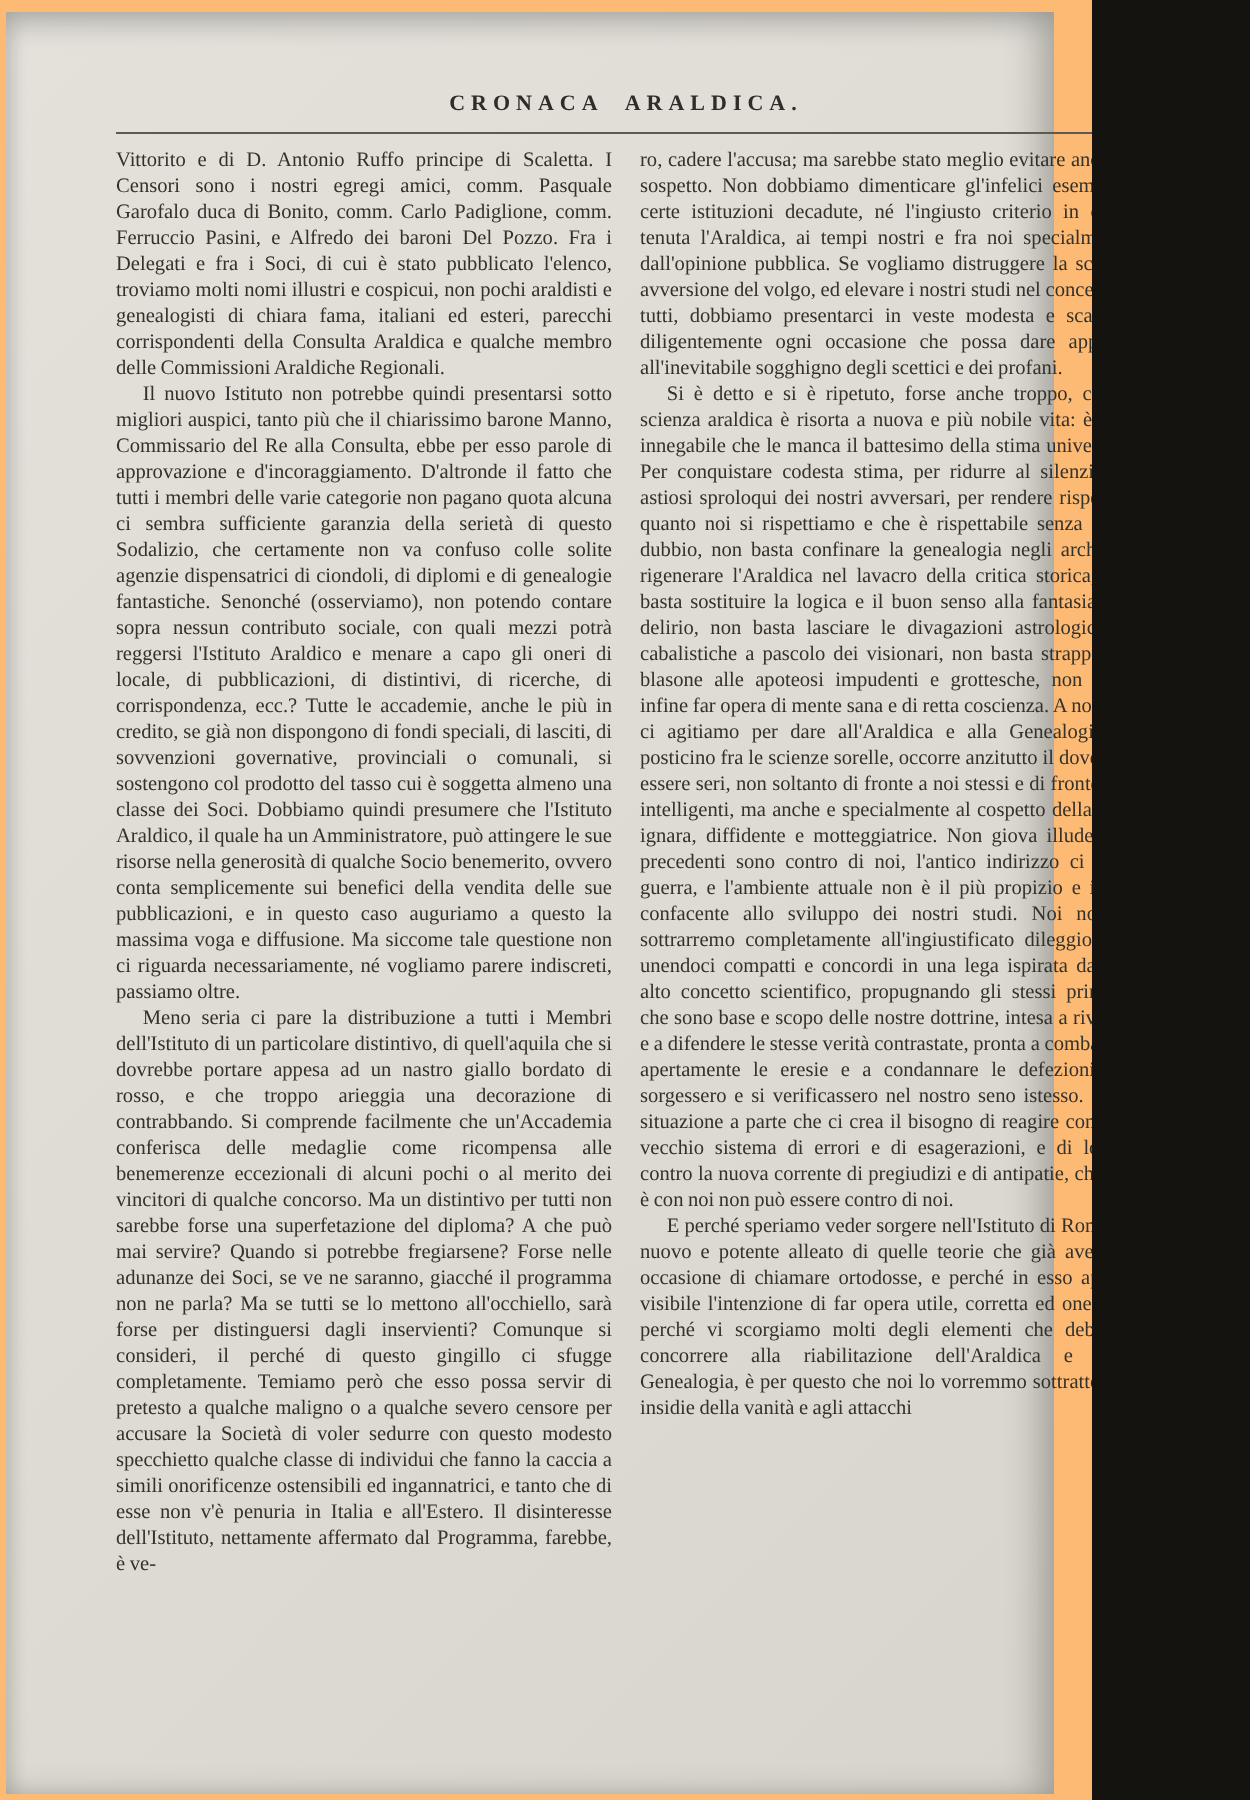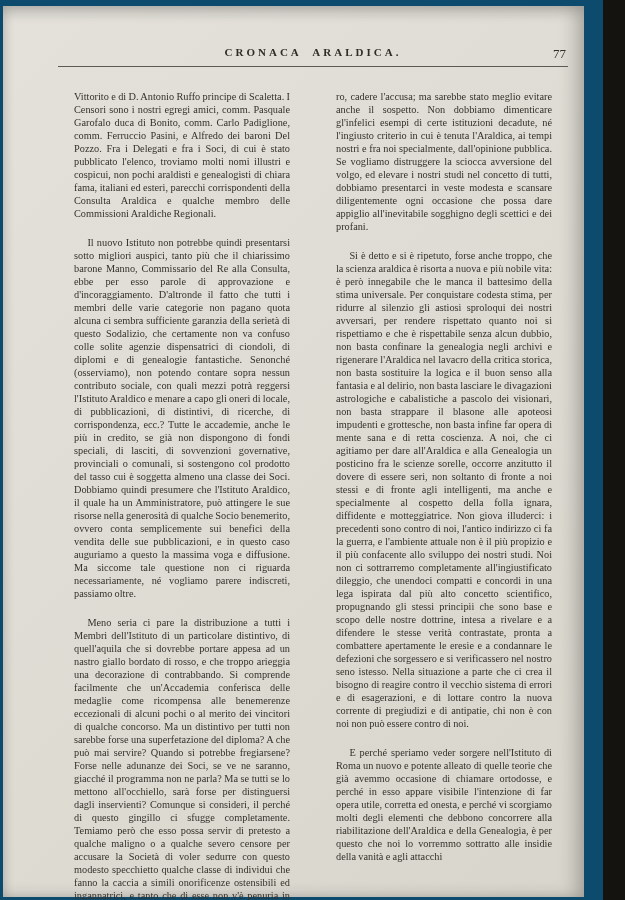--- a/index.html
+++ b/index.html
@@ -2,23 +2,23 @@
 <html lang="it"><head>
 <meta charset="utf-8">
 <style>
   html, body {
     margin: 0;
     padding: 0;
     background: #15130f;
   }
   .scan {
     position: relative;
-    width: 603px;
+    width: 546px;
     height: 900px;
-    background: #0c4a6e;
+    background: #fdba74;
     overflow: hidden;
     font-family: "Liberation Serif", "DejaVu Serif", serif;
   }
   .paper {
     position: absolute;
     left: 3px;
     top: 6px;
     right: 19px;
     bottom: 3px;
     background: linear-gradient(135deg, #e3e1da 0%, #dedbd3 55%, #d8d5cc 100%);
@@ -68,21 +68,21 @@
     width: calc(50% - 7px);
     text-align: justify;
     font-size: 10.3px;
     line-height: 13px;
     color: #34312b;
     hyphens: auto;
     -webkit-hyphens: auto;
     word-spacing: -0.3px;
   }
   .column p {
-    margin: 16px;
+    margin: 0;
     text-indent: 1.3em;
   }
   .column p.noindent {
     text-indent: 0;
   }
 </style>
 </head>
 <body>
 
 <div class="scan">

